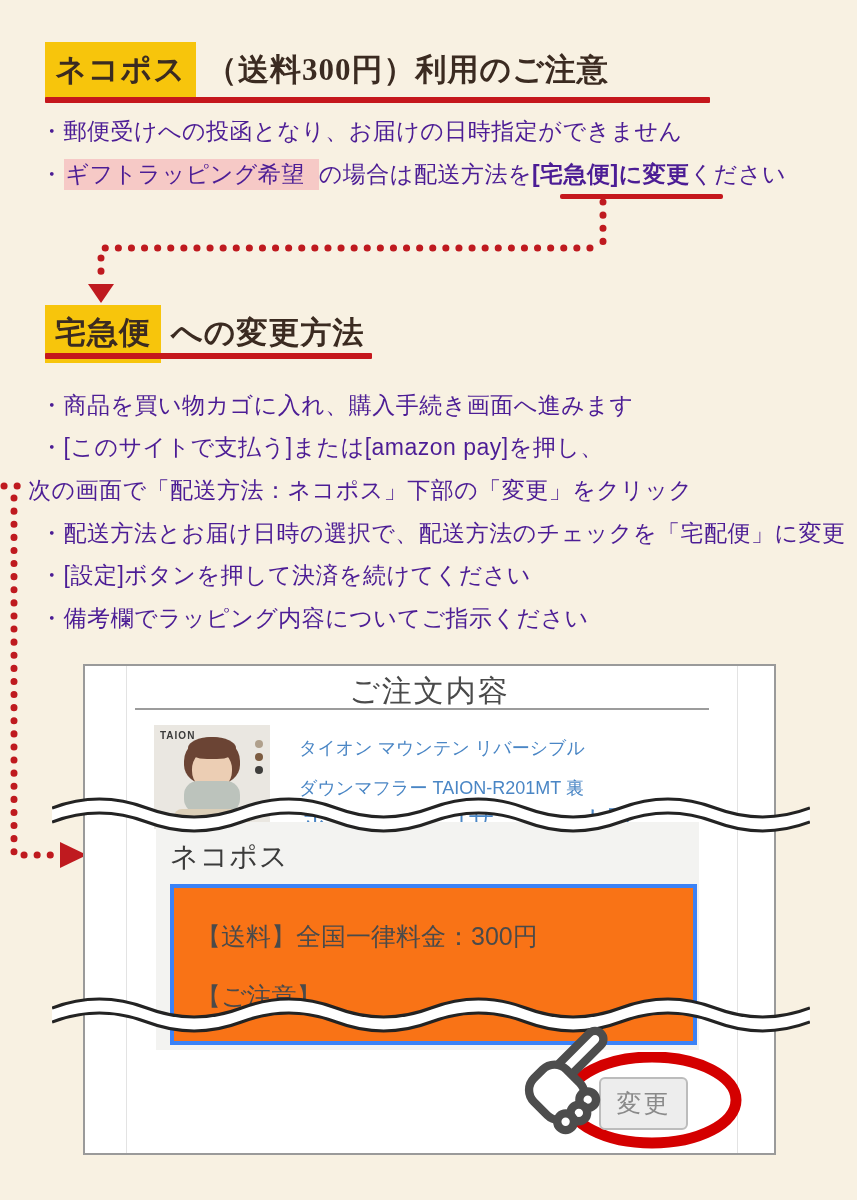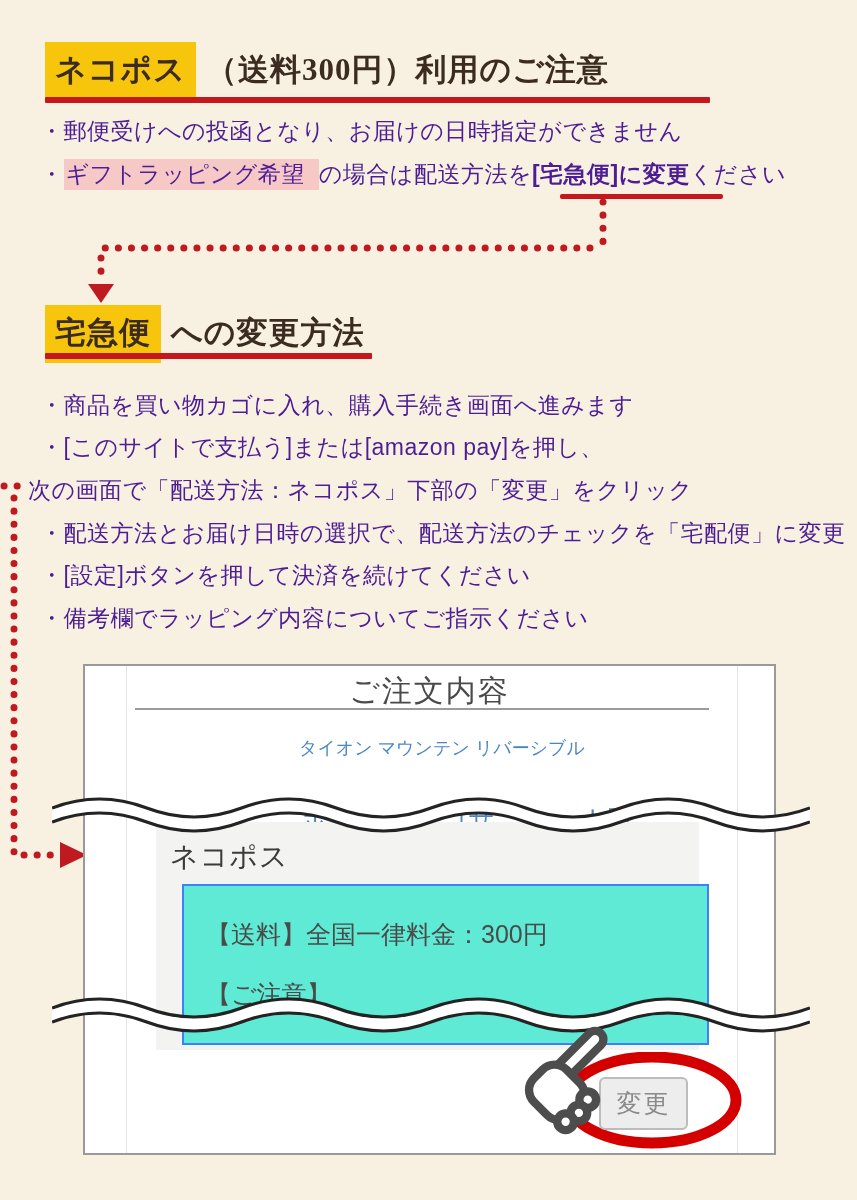--- a/index.html
+++ b/index.html
@@ -46,22 +46,22 @@
     border-radius:8px 8px 0 0;}
   .dot{position:absolute;left:101px;width:8px;height:8px;border-radius:50%;}
   
   .p-link{position:absolute;left:214px;top:62px;font-size:18px;line-height:40px;
     color:#4a86c5;white-space:nowrap;}
   .frag{position:absolute;font-size:26px;color:#4a86c5;top:136px;}
   
   .ship{position:absolute;left:71px;top:156px;width:543px;height:228px;background:#f3f3f1;}
   .ship-title{position:absolute;left:85px;top:172px;font-size:28px;color:#3b3b3b;
     letter-spacing:1px;}
-  .ship-box{position:absolute;left:97px;top:218px;width:527px;height:161px;
-    background:#5eead4;border:2px solid #3b82f6;box-sizing:border-box;}
+  .ship-box{position:absolute;left:85px;top:218px;width:527px;height:161px;
+    background:#f97316;border:4px solid #3b82f6;box-sizing:border-box;}
   .box-line{position:absolute;left:22px;font-size:25px;color:#4a4a4a;white-space:nowrap;}
   
   .chg-btn{position:absolute;left:514px;top:411px;width:89px;height:53px;
     background:#ededed;border:2px solid #bcbcbc;border-radius:6px;box-sizing:border-box;
     font-size:25px;color:#8a8a8a;display:flex;align-items:center;justify-content:center;
     letter-spacing:2px;}
   .wave{position:absolute;left:-33px;width:758px;height:62px;pointer-events:none;}
 </style>
 </head>
 <body>
@@ -108,23 +108,35 @@
 </svg>
 
 <div class="abs panel">
 
   <div class="faint-line" style="left:41px;"></div>
   <div class="faint-line" style="left:652px;"></div>
 
   <div class="m-header">ご注文内容</div>
   <div class="m-hr"></div>
 
+  <div class="photo">
+    <span class="brand">TAION</span>
+    <div class="hair"></div>
+    <div class="face"></div>
+    <div class="bang"></div>
+    <div class="snood"></div>
+    <div class="sweater"></div>
+    <div class="dot" style="top:15px;background:#b0a08c;"></div>
+    <div class="dot" style="top:28px;background:#7c5c41;"></div>
+    <div class="dot" style="top:41px;background:#3f3e3c;"></div>
+  </div>
 
   <div class="p-link">
     <div>タイオン マウンテン リバーシブル</div>
+    <div>ダウンマフラー TAION-R201MT 裏</div>
   </div>
   <span class="frag" style="left:217px;">ボ</span>
   <span class="frag" style="left:330px;">ネコサ</span>
   <span class="frag" style="left:497px;">ト可</span>
 
   <div class="ship"></div>
   <div class="ship-title">ネコポス</div>
   <div class="ship-box">
     <div class="box-line" style="top:32px;">【送料】全国一律料金：300円</div>
     <div class="box-line" style="top:92px;">【ご注意】</div>

